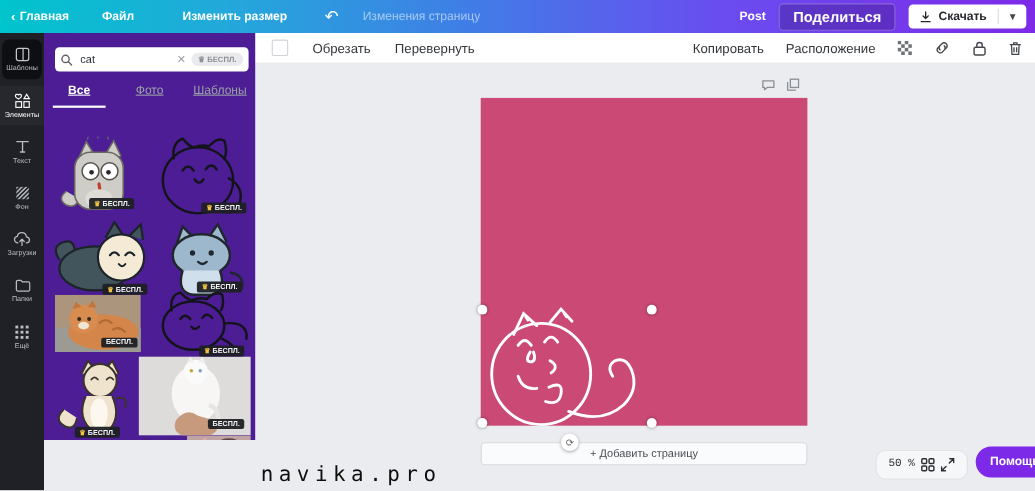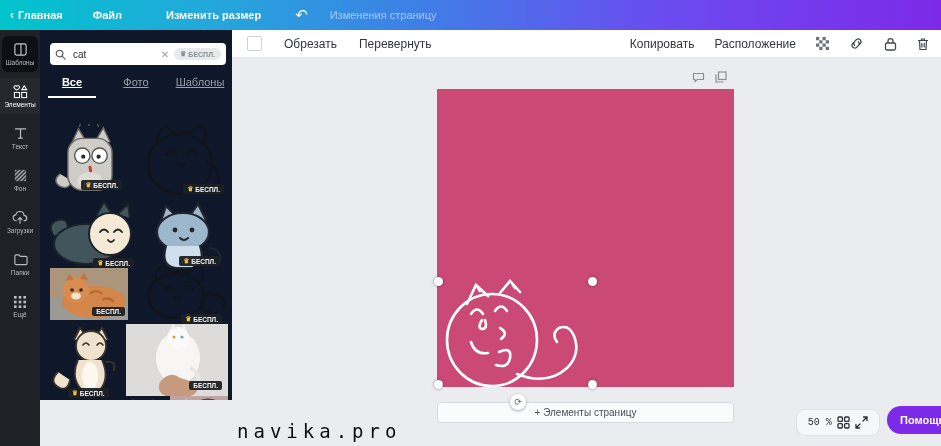--- a/index.html
+++ b/index.html
@@ -29,21 +29,21 @@
 
   
   .rail{position:absolute;left:0;top:30px;width:40px;height:416px;background:#1f2126;z-index:20;}
   .rail-item{position:absolute;left:0;width:40px;height:36px;display:flex;flex-direction:column;
     align-items:center;justify-content:center;gap:2px;color:#b9bdc3;font-size:6.5px;cursor:pointer;}
   .rail-item svg{display:block;}
   .rail-item.dark{background:#0e0f12;border-radius:6px;left:2px;width:36px;}
   .rail-item.active{background:#26282d;color:#fff;}
 
   
-  .panel{position:absolute;left:40px;top:30px;width:192px;height:370px;background:#0f172a;z-index:15;overflow:hidden;}
+  .panel{position:absolute;left:40px;top:30px;width:192px;height:370px;background:#4c1d95;z-index:15;overflow:hidden;}
   .searchbox{position:absolute;left:10px;top:13px;width:176px;height:22px;background:#fff;border-radius:4px;
     display:flex;align-items:center;padding:0 5px;gap:5px;}
   .searchbox input{flex:1;border:none;outline:none;font-size:10px;color:#2b2e33;min-width:10px;background:transparent;}
   .search-x{color:#9aa0a6;font-size:10px;cursor:pointer;}
   .search-badge{background:#e9eaec;border-radius:9px;color:#8b9096;font-size:7px;font-weight:bold;
     padding:2px 6px;display:flex;align-items:center;gap:2px;white-space:nowrap;}
   .tabs{position:absolute;left:0;top:40px;width:192px;height:26px;display:flex;color:#9aa0a6;font-size:11px;}
   .tab{flex:1;text-align:center;padding-top:6px;cursor:pointer;position:relative;text-decoration:underline;}
   .tab.active{color:#fff;font-weight:bold;}
   .tab.active::after{content:"";position:absolute;left:8px;right:8px;bottom:-2px;height:2px;background:#fff;}
@@ -102,20 +102,35 @@
     </div>
     <div class="tb-item tb-resize">
       <span>Изменить размер</span>
     </div>
     <div class="tb-item tb-undo">
       <span>↶</span>
     </div>
     <div class="tb-item tb-saved">
       <span>Изменения страницу</span>
     </div>
+    <div class="tb-right">
+      <span class="tb-post">Post</span>
+      <button class="btn-share" style="color:#fff;">Поделиться</button>
+      <div class="btn-download">
+        <span class="dl-main">
+          <svg width="11" height="11" viewBox="0 0 12 12">
+            <path d="M6 1v6M3.4 4.8 6 7.4 8.6 4.8" stroke="#25272b" stroke-width="1.3" fill="none" stroke-linecap="round" stroke-linejoin="round"></path>
+            <path d="M1.6 10.6h8.8" stroke="#25272b" stroke-width="1.3" stroke-linecap="round"></path>
+          </svg>
+          <span>Скачать</span>
+        </span>
+        <span class="dl-split"></span>
+        <span class="dl-caret">▼</span>
+      </div>
+    </div>
   </header>
 
   <nav class="rail">
     <div class="rail-item dark" style="top:6px;">
       <svg width="15" height="15" viewBox="0 0 16 16">
         <rect x="2" y="2" width="12" height="12" rx="2" fill="none" stroke="#c3c7cc" stroke-width="1.2"></rect>
         <path d="M8.5 2v12" stroke="#c3c7cc" stroke-width="1.2"></path>
       </svg>
       <span>Шаблоны</span>
     </div>
@@ -480,21 +495,21 @@
     </div>
     <div class="handle" style="left:202px;top:219px;"></div>
     <div class="handle" style="left:356px;top:219px;"></div>
     <div class="handle" style="left:202px;top:322px;"></div>
     <div class="handle" style="left:356px;top:322px;"></div>
     <div class="rotate-handle">
       <span>⟳</span>
     </div>
 
     <div class="add-page">
-      <span>+ Элементы страницу</span>
+      <span>+ Добавить страницу</span>
     </div>
 
     <div class="zoom-pill">
       <span>50 %</span>
       <span>
         <svg width="13" height="13" viewBox="0 0 13 13">
           <g fill="none" stroke="#2b2e33" stroke-width="1.3">
             <rect x="1" y="1" width="4.4" height="4.4" rx="1"></rect>
               <rect x="7.6" y="1" width="4.4" height="4.4" rx="1"></rect>
             <rect x="1" y="7.6" width="4.4" height="4.4" rx="1"></rect>

